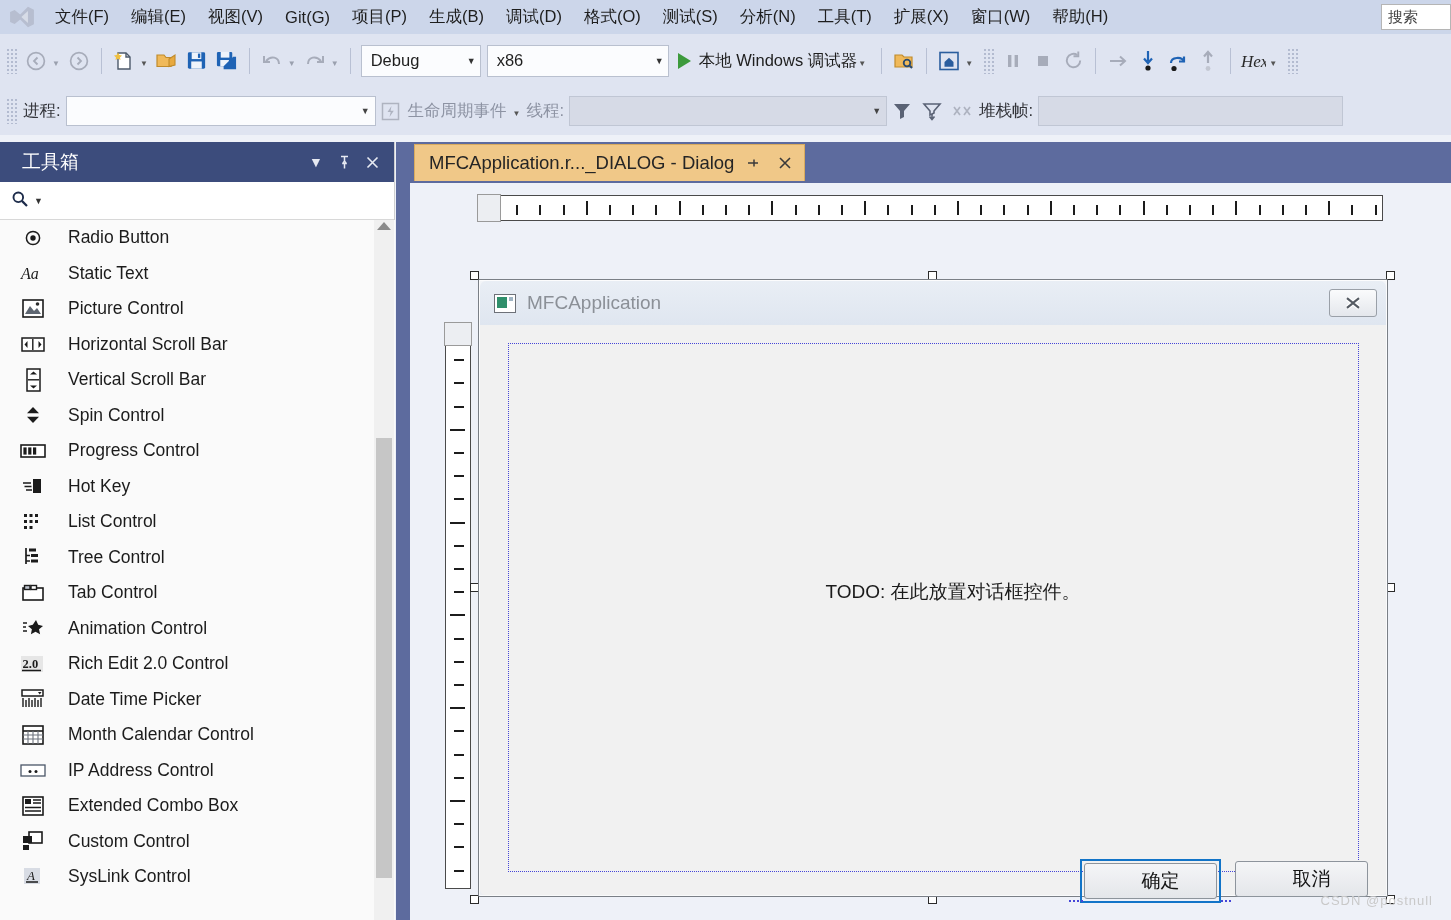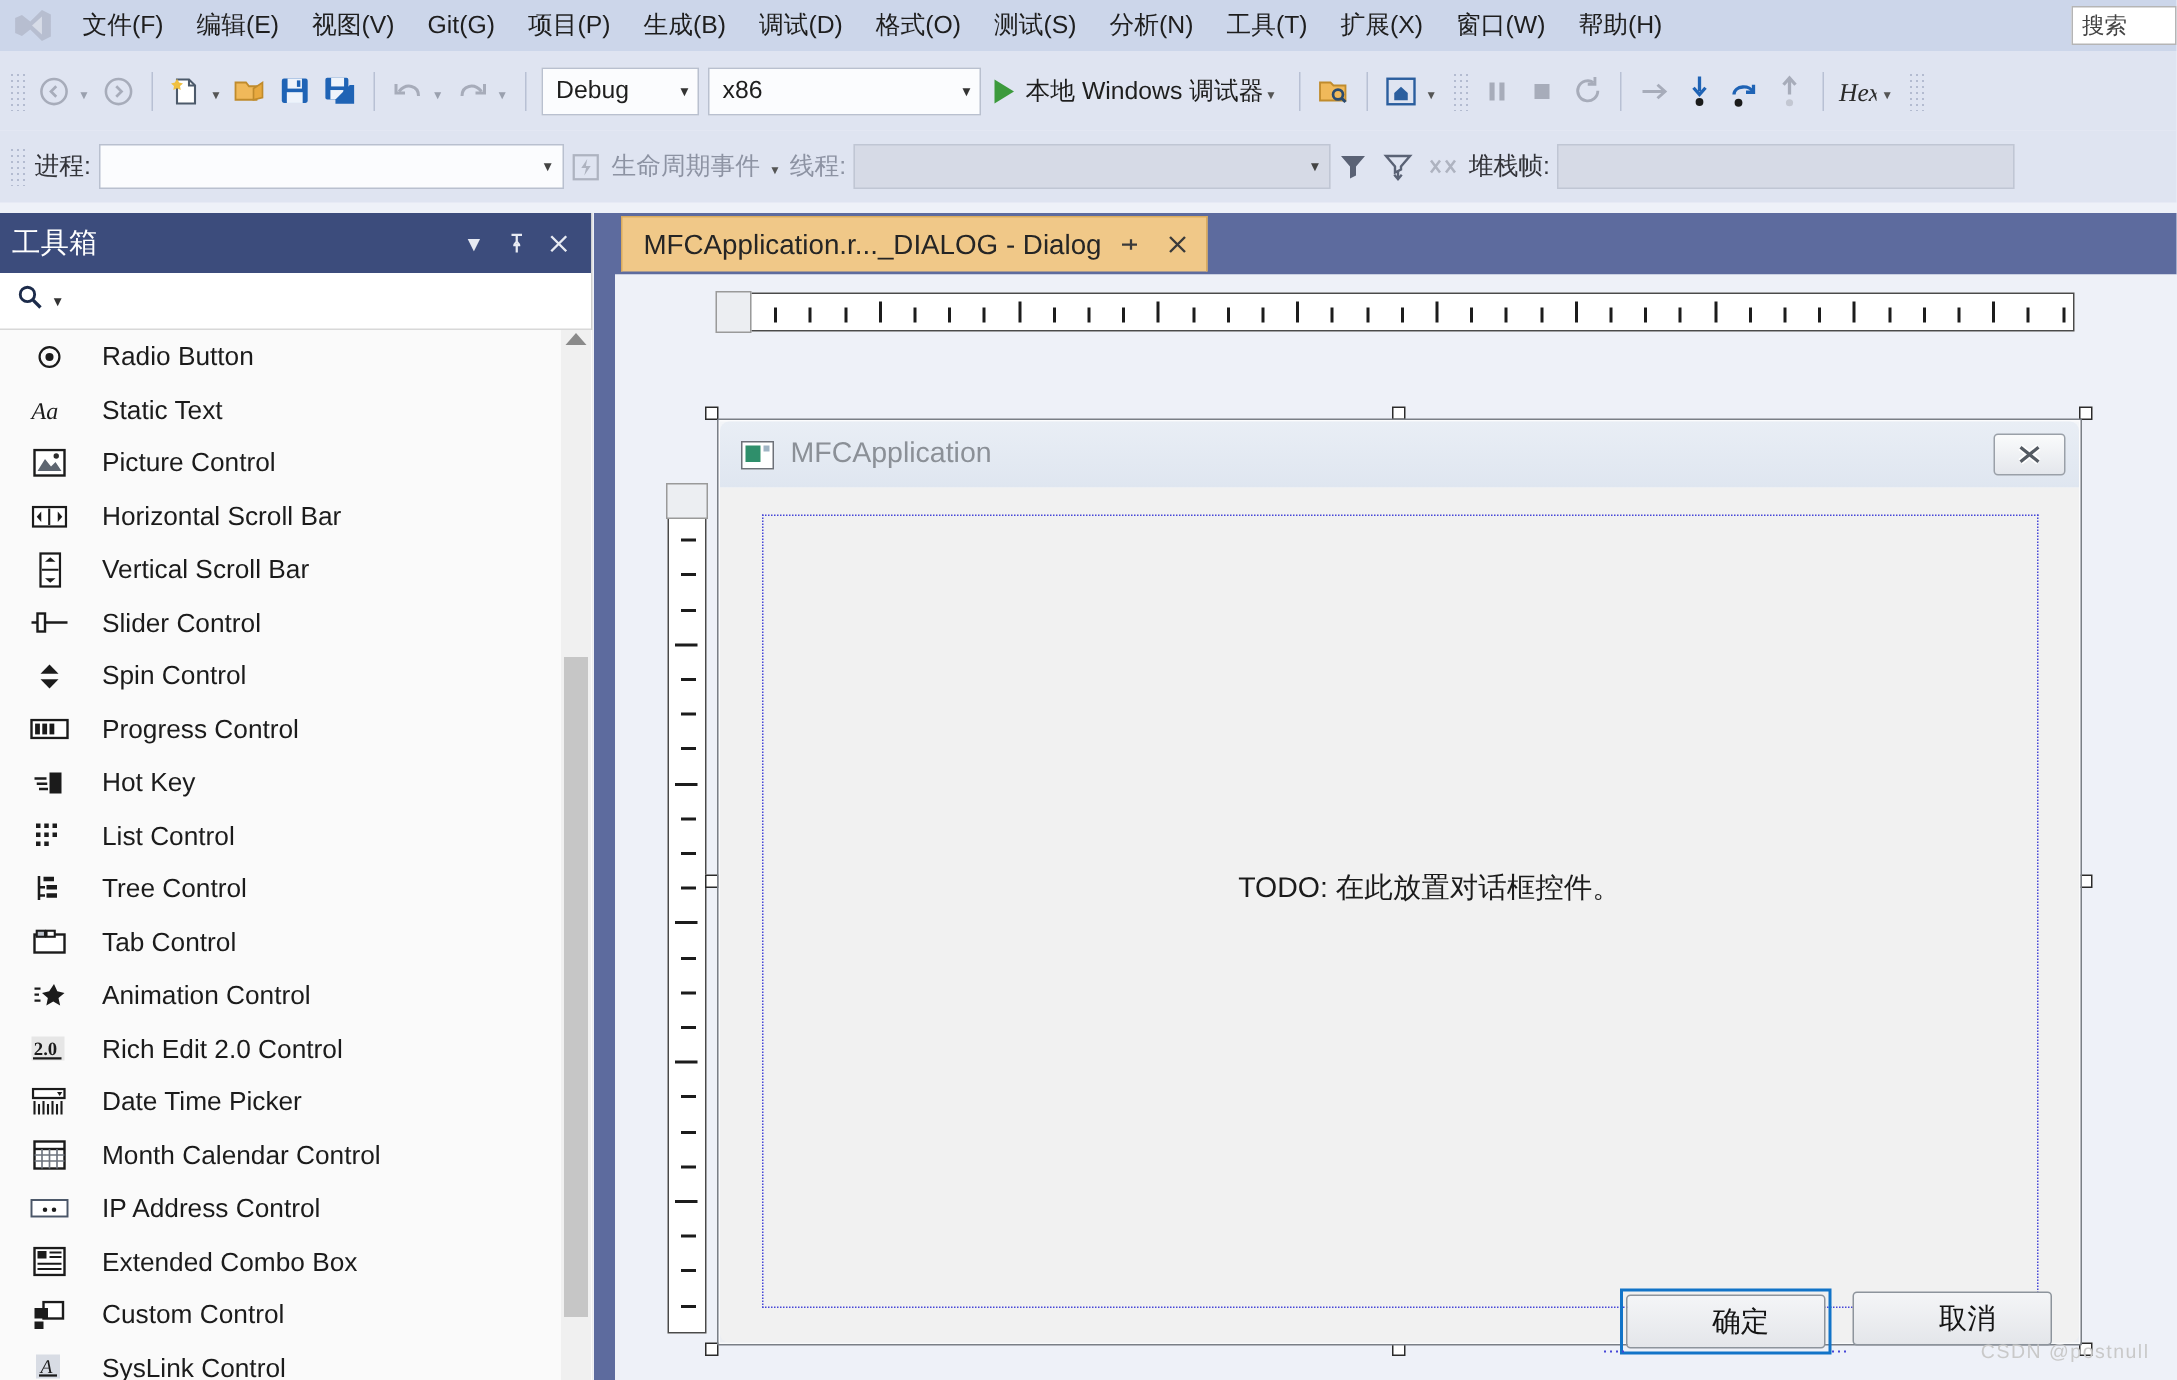--- a/index.html
+++ b/index.html
@@ -75,21 +75,21 @@
   .field2.gray { background:#d6dae6; border-color:#c0c6d4; }
   .f-caret { font-size:9px; color:#444; }
 
   
   .toolbox {
     position:absolute; left:0; top:142px; width:395px; height:778px;
     background:#f5f5f5; border-right:1px solid #cfcfcf;
   }
   .tb-head {
     height:40px; background:#3c4c7c; display:flex; align-items:center;
-    padding:0 8px 0 8px; color:#fff;
+    padding:0 8px 0 22px; color:#fff;
   }
   .tb-title { font-size:19px; flex:1; }
   .hd-ico { width:28px; height:28px; display:flex; align-items:center;
     justify-content:center; color:#e6e9f2; font-size:14px; cursor:default; }
   .tb-search {
     height:38px; background:#fff; border-bottom:1px solid #d8d8d8;
     display:flex; align-items:center; padding:0 4px 0 10px;
   }
   .tb-search .ph { flex:1; font-size:17px; color:#6e6e6e; }
   .tb-list {
@@ -309,21 +309,21 @@
     <div class="tb-btn">
       <svg width="24" height="24" viewBox="0 0 24 24">
         <path d="M18 12c-5-6-13-4-13 3" fill="none" stroke="#a7acba" stroke-width="2"></path>
         <path d="M20 7v6h-6" fill="none" stroke="#a7acba" stroke-width="2"></path>
       </svg>
     </div>
     <div class="tb-caret dis">▼</div>
 
     <div class="tb-sep"></div>
 
-    <div class="combo" style="width:105px">
+    <div class="combo" style="width:120px">
       <span class="cv">Debug</span>
       <span class="ca">▼</span>
     </div>
     <div class="combo" style="width:182px">
       <span class="cv">x86</span>
       <span class="ca">▼</span>
     </div>
 
     <div class="runbtn">
       <span class="play"></span>
@@ -524,29 +524,20 @@
           <svg width="15" height="24" viewBox="0 0 15 24">
             <rect x="1" y="1" width="13" height="22" fill="#fff" stroke="#1b1b1b" stroke-width="1.5"></rect>
             <path d="M4 6.5 7.5 3.5 11 6.5z" fill="#1b1b1b"></path>
             <path d="M4 17.5 7.5 20.5 11 17.5z" fill="#1b1b1b"></path>
             <path d="M2 11.8h11" stroke="#1b1b1b" stroke-width="1.4"></path>
           </svg>
         </span>
         <span class="tb-label">Vertical Scroll Bar</span>
       </div>
 
-      <div class="tb-item">
-        <span class="tb-icon">
-          <svg width="26" height="18" viewBox="0 0 26 18">
-            <path d="M1 9h24" stroke="#1b1b1b" stroke-width="1.6"></path>
-            <rect x="5" y="3" width="5" height="12" fill="#fff" stroke="#1b1b1b" stroke-width="1.6"></rect>
-          </svg>
-        </span>
-        <span class="tb-label">Slider Control</span>
-      </div>
 
       <div class="tb-item">
         <span class="tb-icon">
           <svg width="18" height="20" viewBox="0 0 18 20">
             <path d="M9 2 15 8.2H3z" fill="#1b1b1b"></path>
             <path d="M9 18 3 11.8h12z" fill="#1b1b1b"></path>
           </svg>
         </span>
         <span class="tb-label">Spin Control</span>
       </div>

